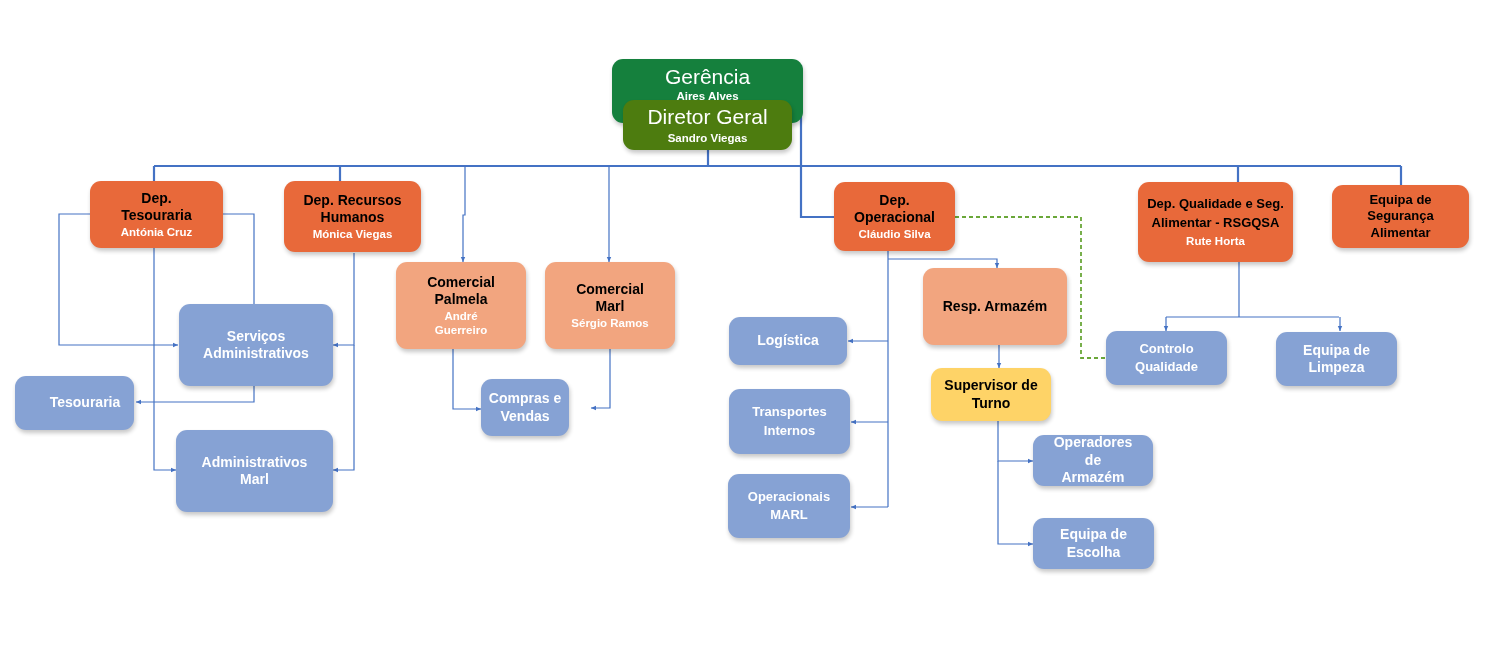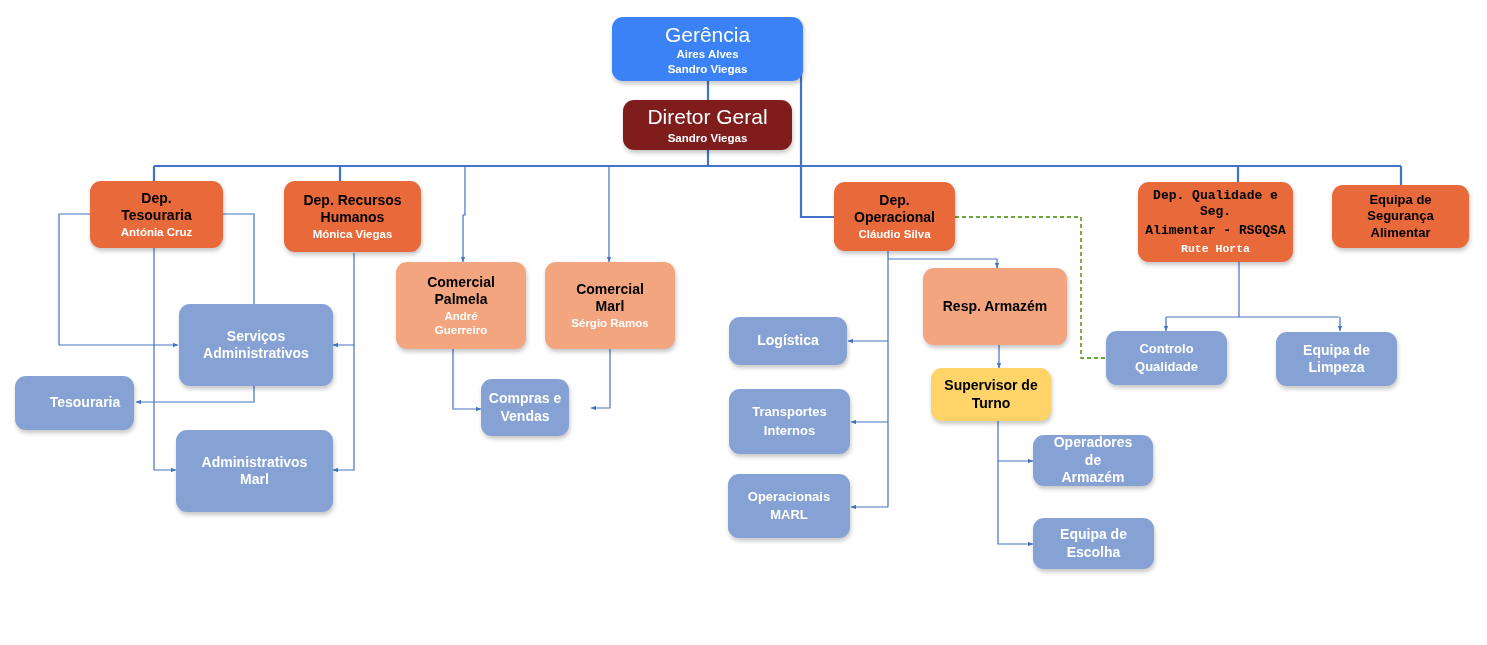--- a/index.html
+++ b/index.html
@@ -4,22 +4,22 @@
 <style>
   html, body { margin: 0; padding: 0; background: #ffffff; }
   body { width: 1487px; height: 645px; position: relative; overflow: hidden; font-family: "Liberation Sans", "DejaVu Sans", sans-serif; }
   #lines { position: absolute; left: 0; top: 0; width: 1487px; height: 645px; pointer-events: none; }
   .box {
     position: absolute; box-sizing: border-box; border-radius: 11px;
     display: flex; flex-direction: column; align-items: center; justify-content: center;
     text-align: center; box-shadow: 1px 3px 4px rgba(0,0,0,0.22);
     font-weight: bold; line-height: 1.25; overflow: hidden;
   }
-  .purple { background: #3b82f6; color: #ffffff; }
-  .green { background: #7f1d1d; color: #ffffff; }
+  .purple { background: #15803d; color: #ffffff; margin-top: 42px; }
+  .green { background: #4d7c0f; color: #ffffff; }
   .orange { background: #e8693a; color: #000000; }
   .peach { background: #f2a57f; color: #000000; }
   .blue { background: #86a2d4; color: #ffffff; }
   .yellow { background: #fed367; color: #000000; }
   .title { font-size: 14px; }
   .sub { font-size: 11.5px; color: #ffffff; }
   .big { font-size: 21px; font-weight: normal; line-height: 1.2; }
   .blue .title { font-size: 14px; }
 </style>
 </head>
@@ -112,21 +112,21 @@
   <div class="title">Marl</div>
   <div class="sub">Sérgio Ramos</div>
 </div>
 
 <div class="box orange" style="left:834px;top:182px;width:121px;height:69px;">
   <div class="title">Dep.</div>
   <div class="title">Operacional</div>
   <div class="sub">Cláudio Silva</div>
 </div>
 
-<div class="box orange" style="left:1138px;top:182px;width:155px;height:80px;font-family:Liberation Mono, monospace;">
+<div class="box orange" style="left:1138px;top:182px;width:155px;height:80px;">
   <div class="title" style="font-size:13px;">Dep. Qualidade e Seg.</div>
   <div class="title" style="font-size:13px;margin-top:3px;">Alimentar - RSGQSA</div>
   <div class="sub" style="margin-top:2px;">Rute Horta</div>
 </div>
 
 <div class="box orange" style="left:1332px;top:185px;width:137px;height:63px;">
   <div class="title" style="font-size:13px;">Equipa de</div>
   <div class="title" style="font-size:13px;">Segurança</div>
   <div class="title" style="font-size:13px;">Alimentar</div>
 </div>

